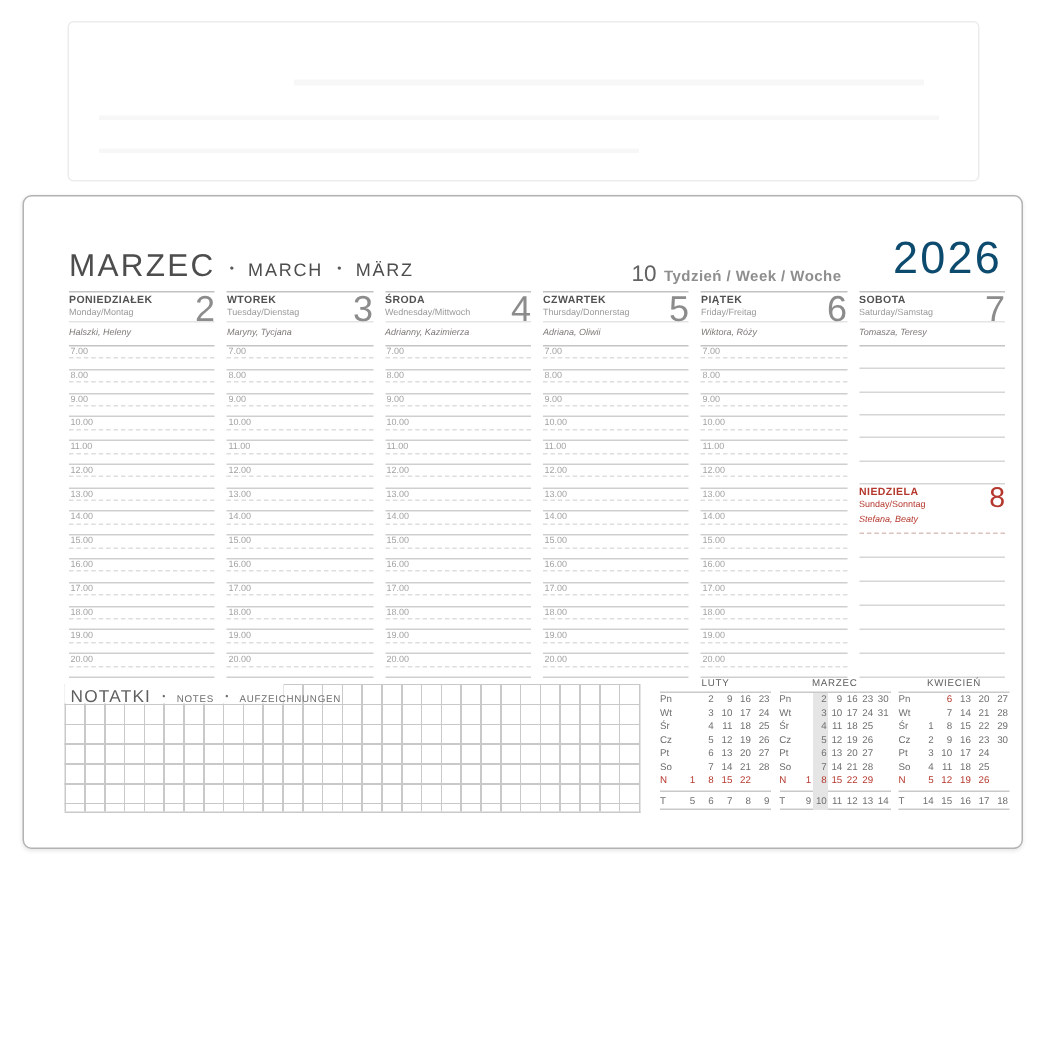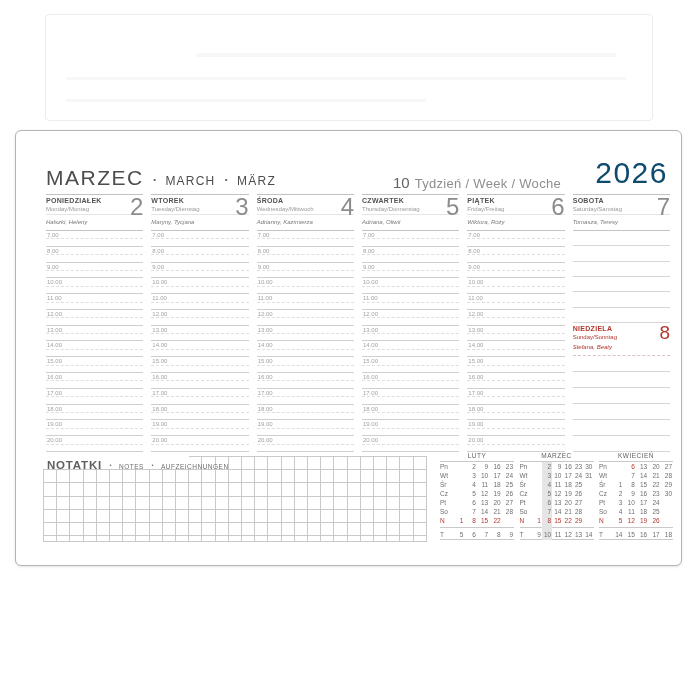--- a/index.html
+++ b/index.html
@@ -19,21 +19,21 @@
           background:#fff; border:1px solid #b3b3b3; border-radius:6px;
           box-shadow:0 1px 3px rgba(0,0,0,0.10); }
 
   .title { position:absolute; left:30px; top:35px; color:#4d4d4d; white-space:nowrap; }
   .title .t-main { font-size:21px; letter-spacing:1.5px; }
   .title .t-bullet { font-size:8px; vertical-align:3px; color:#5a5a5a; margin:0 5px; }
   .title .t-sub { font-size:12px; letter-spacing:1.2px; }
 
   .week-info { position:absolute; right:120px; top:43px; display:flex; align-items:baseline; gap:5px; white-space:nowrap; }
   .week-number { font-size:15px; color:#636363; }
-  .week-caption { font-size:13px; color:#8e8e8e; letter-spacing:.3px; }
+  .week-caption { font-size:10px; color:#8e8e8e; letter-spacing:.3px;font-weight:bold; }
   .year { position:absolute; right:13px; top:27px; font-size:30px; line-height:30px;
           color:#0c4a6e; letter-spacing:1.5px; }
 
   
   .days-grid { position:absolute; left:30px; right:11px; top:63px; height:257px;
                display:grid; grid-template-columns:repeat(6,1fr); column-gap:8px; }
   .day-col { border-top:1px solid #c2c2c2; display:flex; flex-direction:column; }
   .day-head { height:20px; padding-top:2px; display:flex; justify-content:space-between;
               border-bottom:1px solid #e4e4e4; }
   .day-name-pl  { font-size:7px; font-weight:bold; letter-spacing:.3px; color:#525252; line-height:8px; }
@@ -59,21 +59,21 @@
   .red { color:#b5382e !important; }
 
   
   .notes-area { position:absolute; left:27px; top:325px; width:384px; height:86px;
     background-image:
       repeating-linear-gradient(to right,  #c9c9c9 0px, #c9c9c9 1px, transparent 1px, transparent 13.2px),
       repeating-linear-gradient(to bottom, #c9c9c9 0px, #c9c9c9 1px, transparent 1px, transparent 13.2px);
     border-bottom:1px solid #c9c9c9; border-right:1px solid #c9c9c9; }
   .notes-cover { position:absolute; left:0; top:-2px; width:146px; height:15px; background:#fff; }
   .notes-label { position:absolute; left:4px; top:1px; white-space:nowrap; color:#5f5f5f; }
-  .notes-label .n-main { font-size:11.5px; letter-spacing:.8px;font-weight:bold; }
+  .notes-label .n-main { font-size:11.5px; letter-spacing:.8px; }
   .notes-label .n-bullet { font-size:6px; vertical-align:2px; margin:0 3px; color:#6e6e6e; }
   .notes-label .n-sub { font-size:6.5px; letter-spacing:.5px; color:#6e6e6e; }
 
   
   #minicals { position:absolute; left:424px; top:321px; width:233px;
               display:flex; justify-content:space-between; }
   .minical { position:relative; width:74px; }
   .mc-title { height:10px; line-height:8px; text-align:center; font-size:6.5px;
               letter-spacing:.5px; color:#5f5f5f; border-bottom:1px solid #c9c9c9; }
   .mc-row { display:flex; height:9px; line-height:9px; position:relative; z-index:1; }

